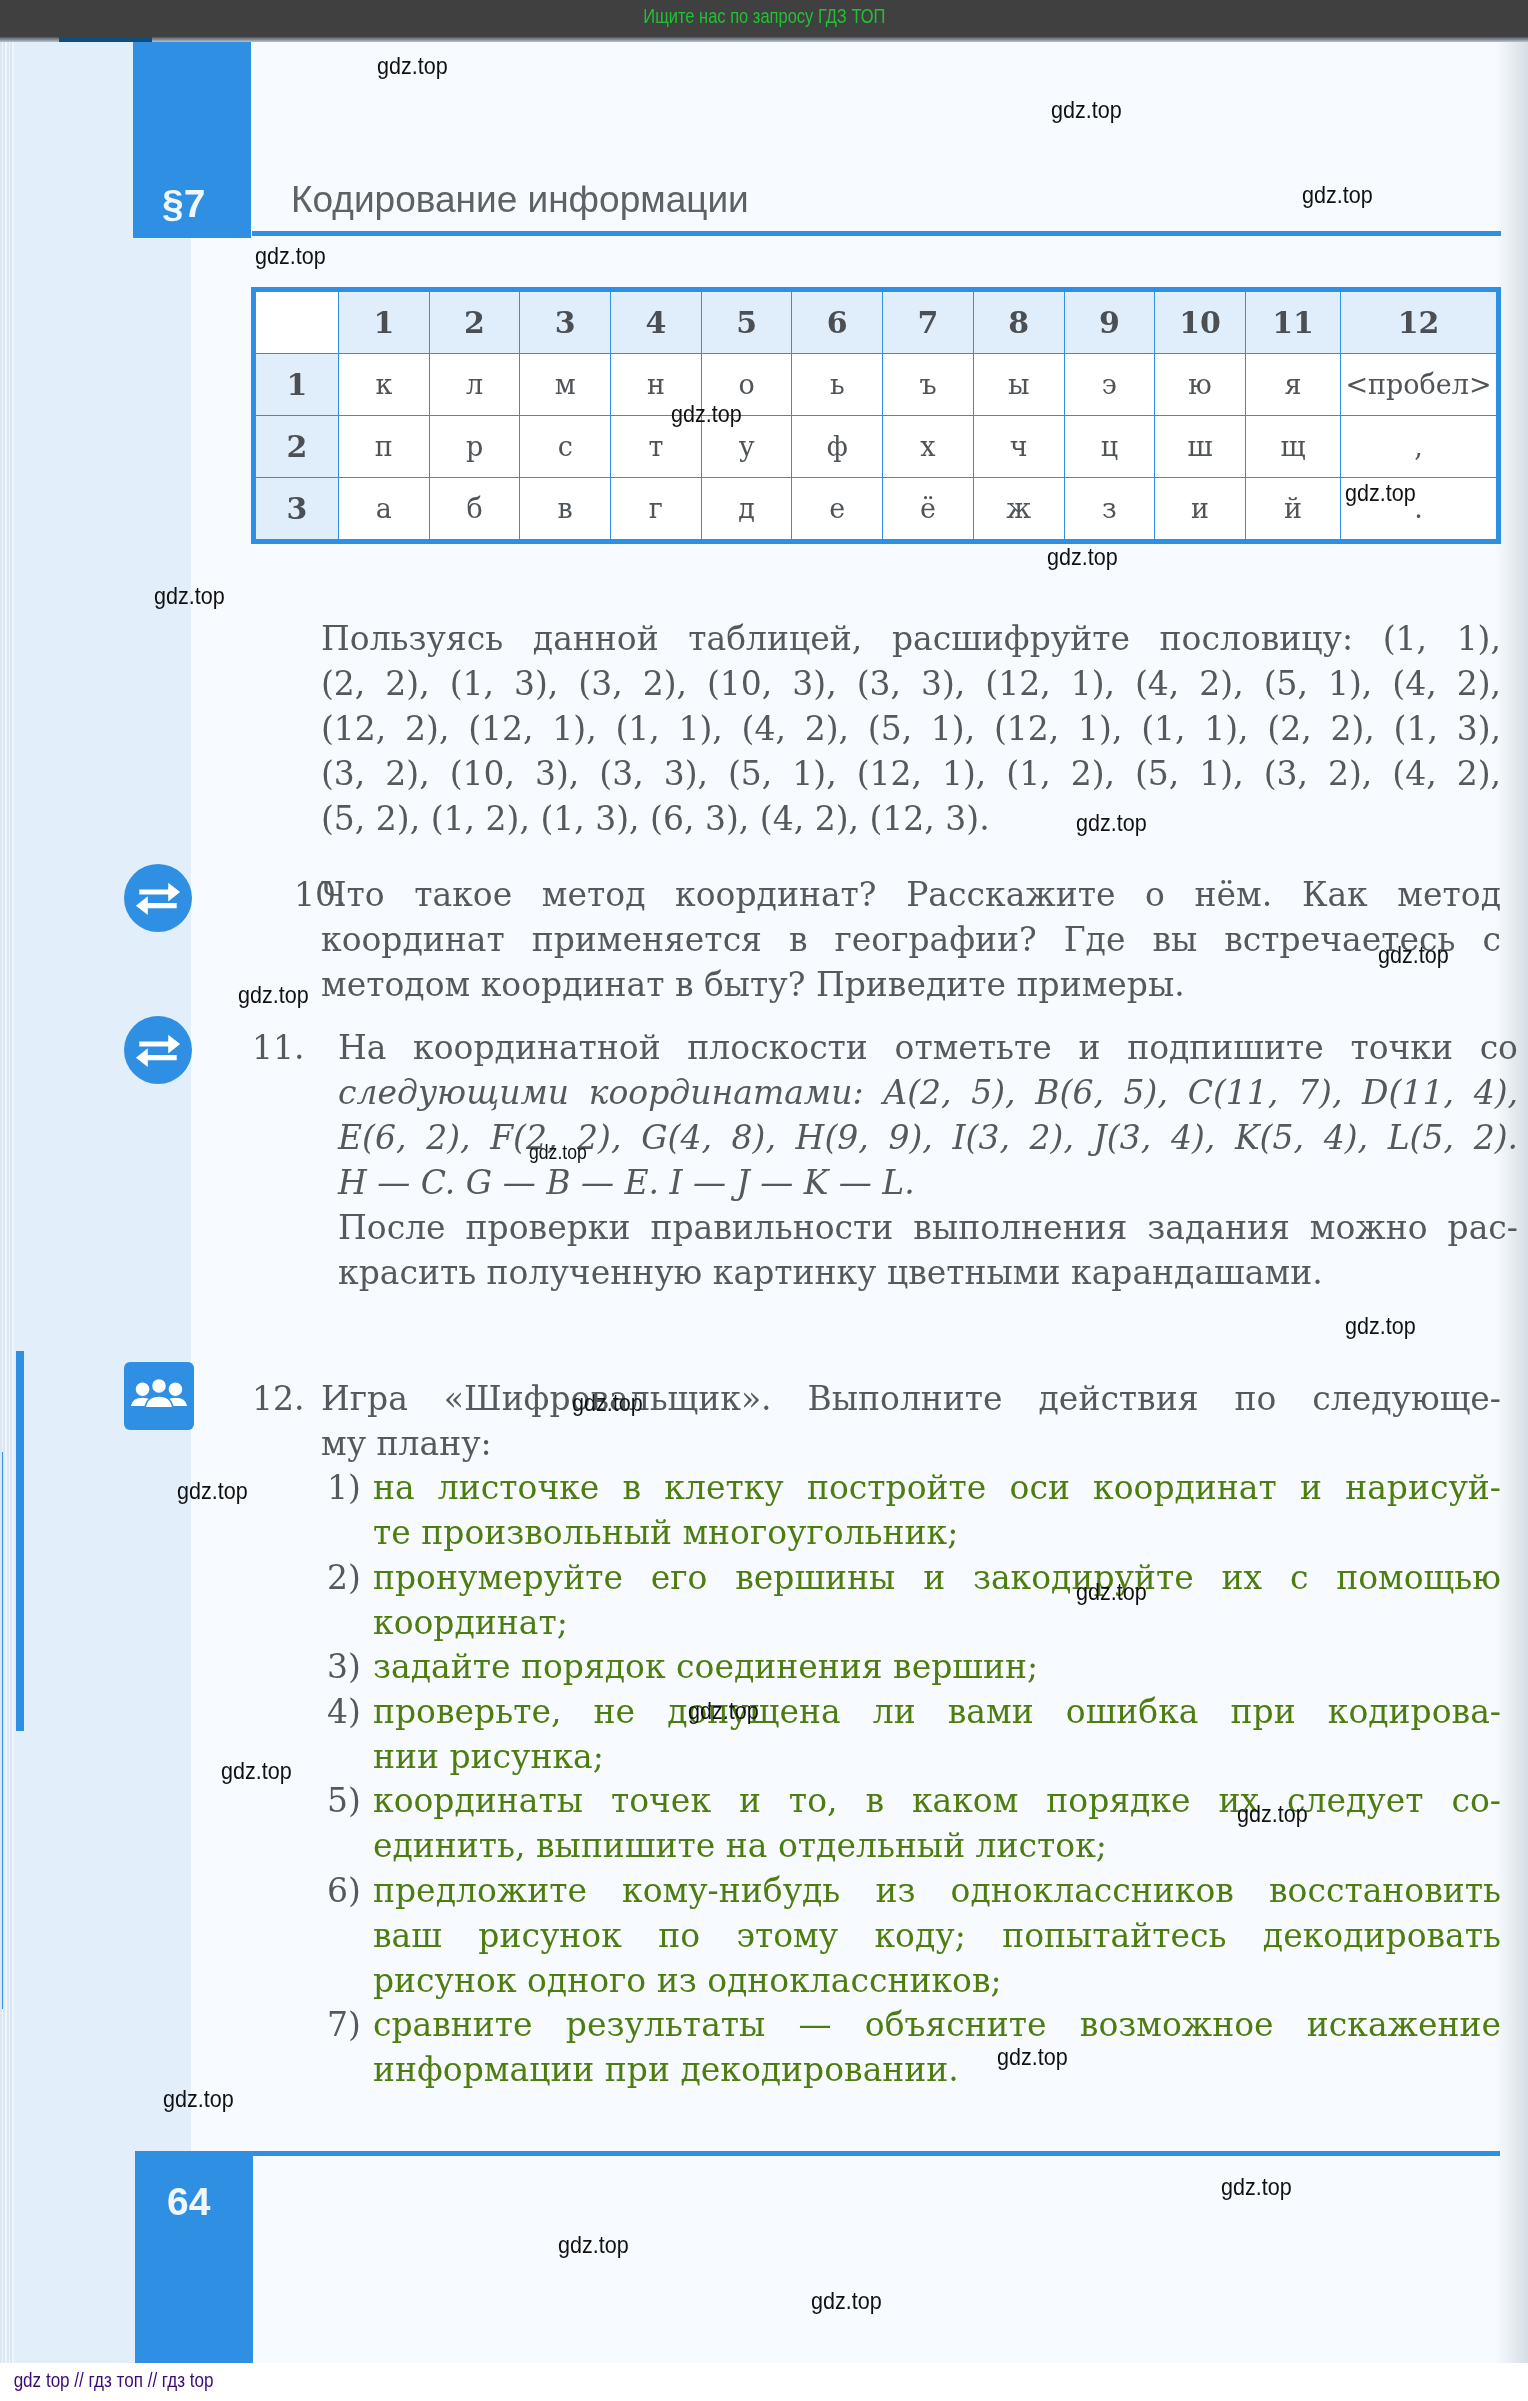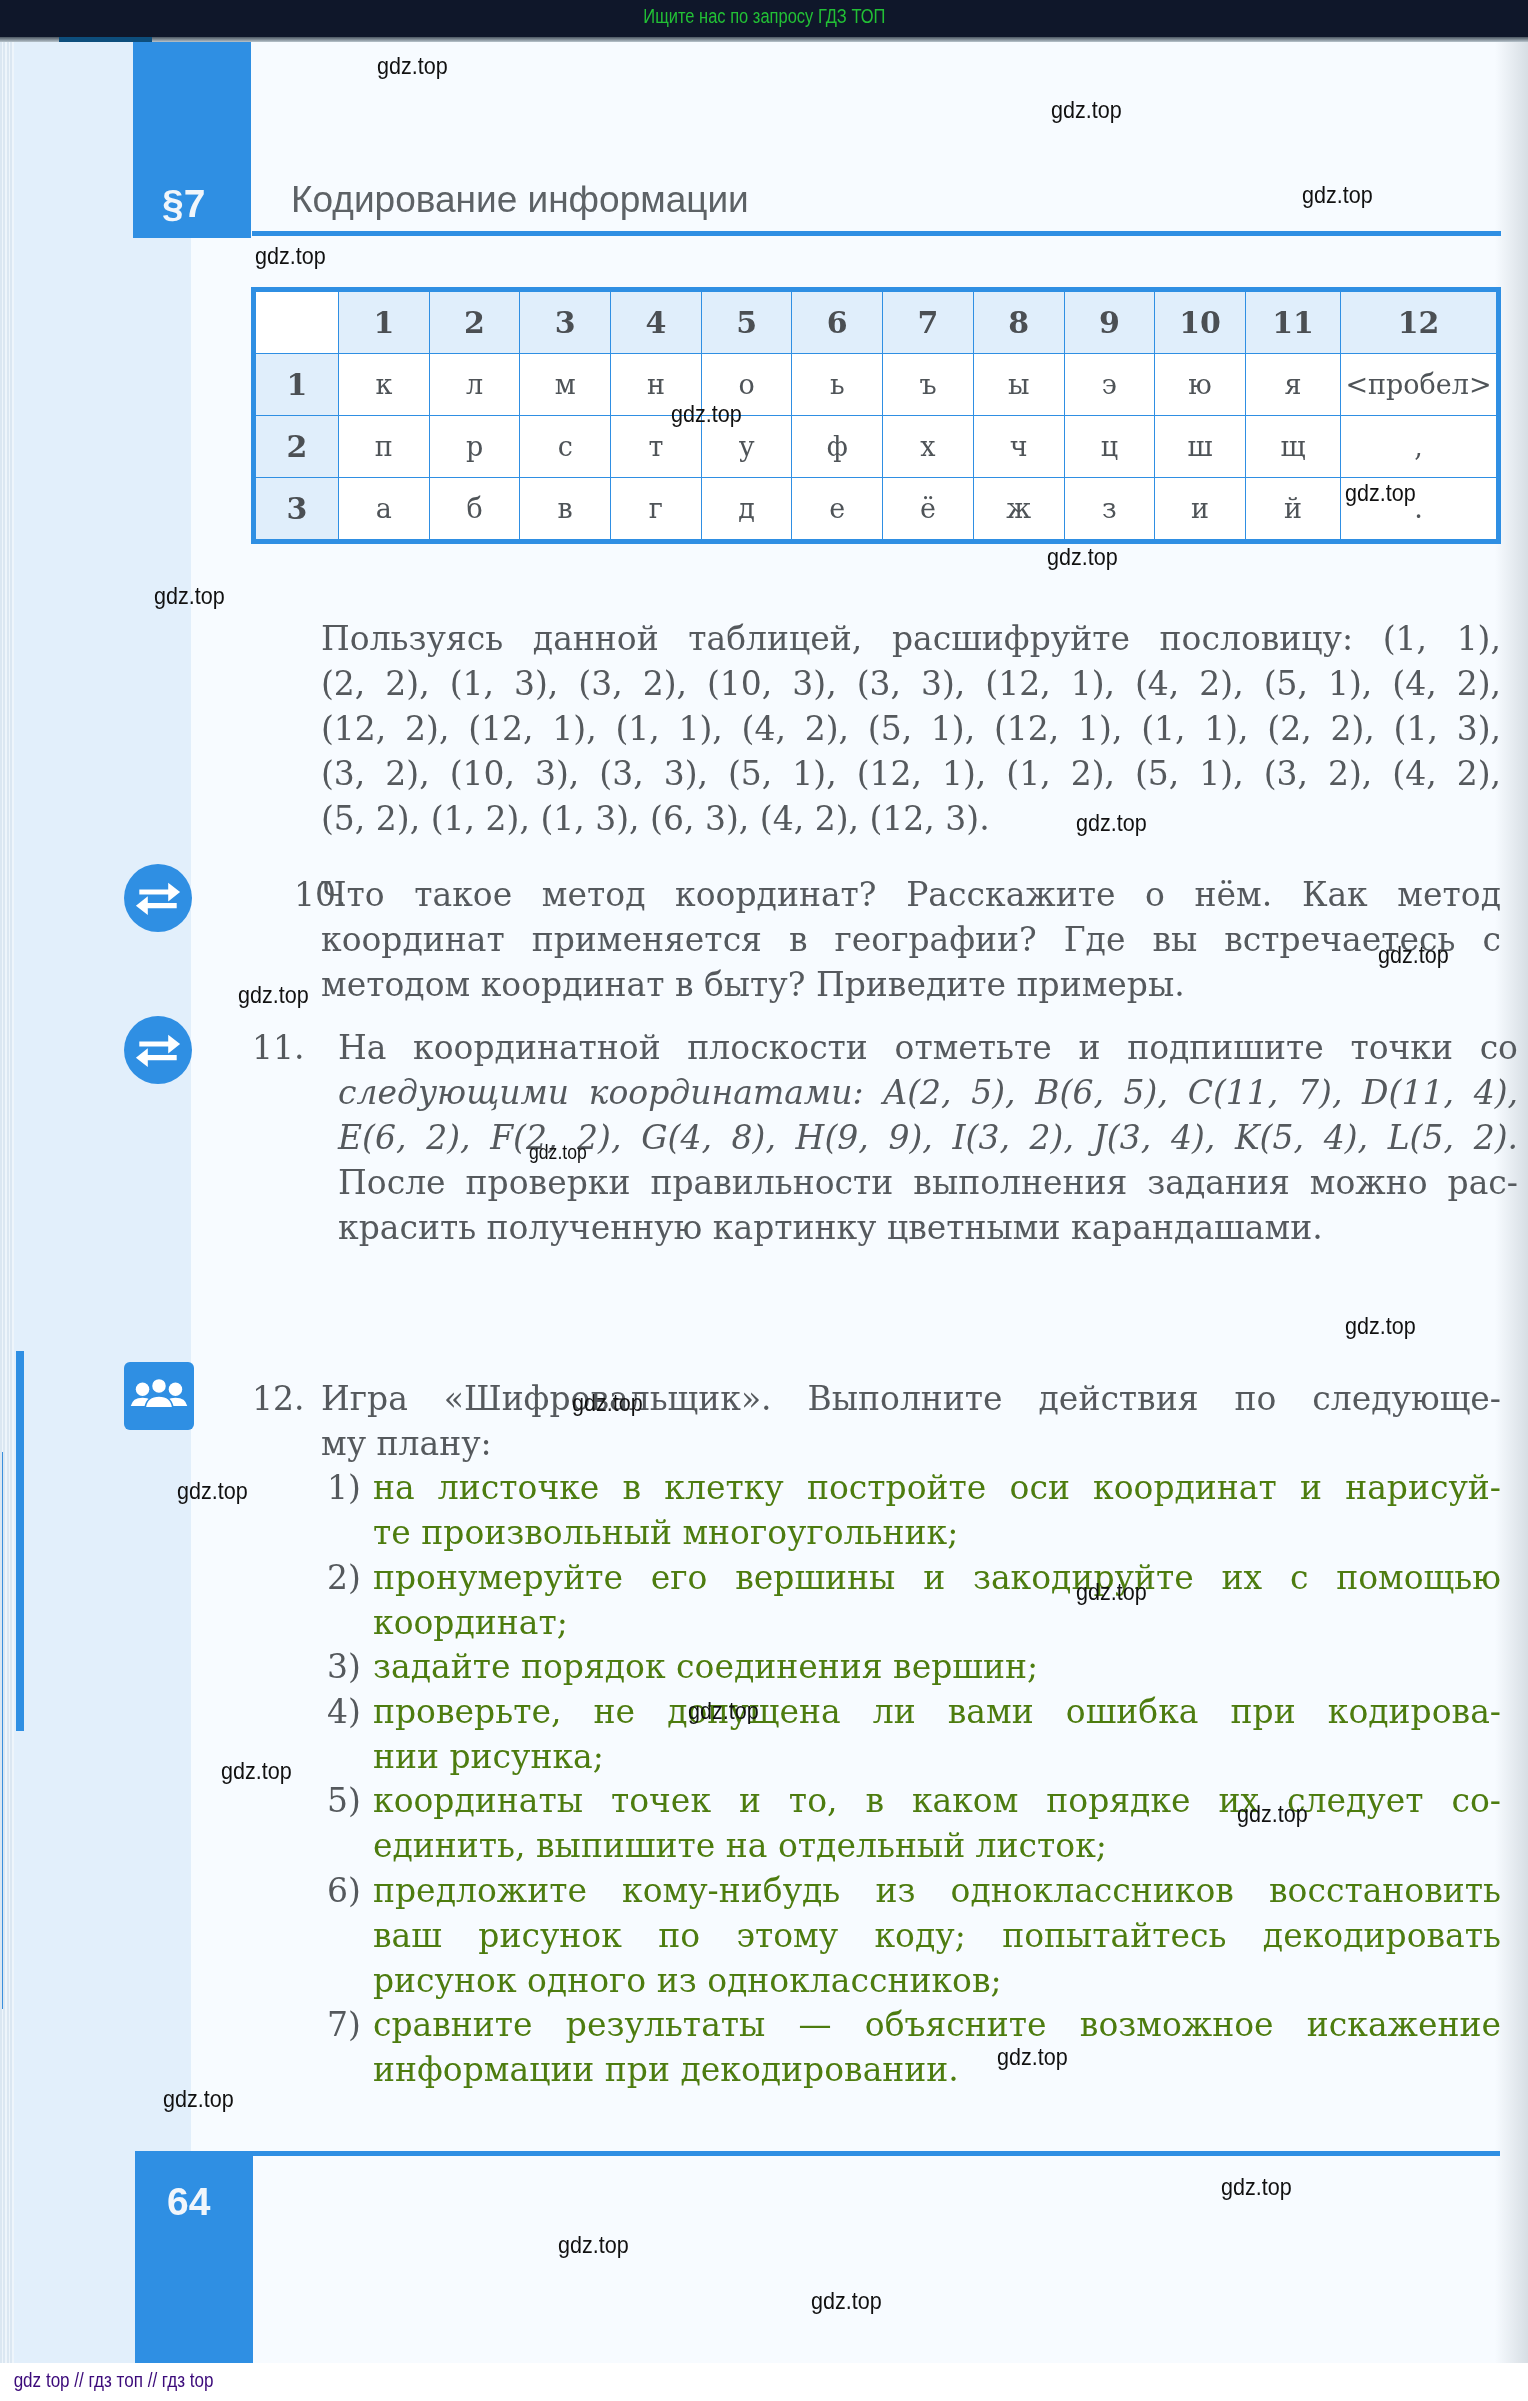--- a/index.html
+++ b/index.html
@@ -1,17 +1,17 @@
 <!DOCTYPE html>
 <html style="font-size:13.5px"><head>
 <meta charset="utf-8">
 <style>
   html,body{margin:0;padding:0;}
   body{width:1529px;height:2401px;position:relative;overflow:hidden;background:#ffffff;font-family:"DejaVu Serif",serif;}
-  .banner-top{position:absolute;left:0;top:0;width:1529px;height:37px;background:#0f172a;text-align:center;}
+  .banner-top{position:absolute;left:0;top:0;width:1529px;height:37px;background:#404040;text-align:center;}
   .banner-top span{display:inline-block;margin-top:5px;color:#22c035;font-family:"Liberation Sans",sans-serif;font-size:19.4px;transform:scaleX(0.85);}
   .page{position:absolute;left:0;top:37px;width:1529px;height:2326px;background:#f7fbff;overflow:hidden;}
   .page-topshadow{position:absolute;left:0;top:0;width:1529px;height:5px;background:linear-gradient(#4a5560,#b8c4cc);}
   .page-topshadow .dk{position:absolute;left:59px;top:0;width:93px;height:5px;background:#0d4e7c;}
   .margin{position:absolute;left:0;top:5px;width:191px;height:2321px;background:#e2effb;}
   .margin-edge{position:absolute;left:0;top:5px;width:13.5px;height:2321px;background:repeating-linear-gradient(90deg,#dbe7f2 0,#dbe7f2 1.7px,#eef5fb 1.7px,#eef5fb 3.4px);}
   .right-edge{position:absolute;right:0;top:5px;width:34px;height:2321px;background:linear-gradient(90deg,rgba(255,255,255,0),#d6dde3);}
   .margin-bar{position:absolute;left:16px;top:1314px;width:7.6px;height:380px;background:#2f8fe3;}
   .margin-thin{position:absolute;left:1.7px;top:1415px;width:1.7px;height:557px;background:#3a8fdc;}
   .tab-top{position:absolute;left:133px;top:5px;width:118px;height:196px;background:#2f8fe3;}
@@ -158,20 +158,21 @@
     <svg width="68" height="68" viewBox="0 0 80 80">
         <path d="M18 30 H52 V22 L66 33 L52 44 V36 H18 Z" fill="#fff"></path>
         <path d="M62 46 H28 V38 L14 49 L28 60 V52 H62 Z" fill="#fff"></path>
       </svg>
   </div>
   <div class="item-num" style="top:988px;">11.</div>
   <div class="txt" style="top:988px;margin-left:17px;">
     <span class="line">На координатной плоскости отметьте и подпишите точки со</span>
     <span class="line" style="font-style:italic;">следующими координатами: A(2, 5), B(6, 5), C(11, 7), D(11, 4),</span>
     <span class="line" style="font-style:italic;">E(6, 2), F(2, 2), G(4, 8), H(9, 9), I(3, 2), J(3, 4), K(5, 4), L(5, 2).</span>
+    <span class="line last" style="font-style:italic;">H — C. G — B — E. I — J — K — L.</span>
     <span class="line">После проверки правильности выполнения задания можно рас-</span>
     <span class="line last">красить полученную картинку цветными карандашами.</span>
   </div>
 
   <div class="icon-sq" style="height:68px;top:1325px;">
     <svg width="70" height="68" viewBox="0 0 83 80">
         <g fill="#fff">
           <circle cx="22" cy="32" r="8"></circle>
           <path d="M8 52 Q10 42 22 42 Q34 42 36 52 Z"></path>
           <circle cx="61" cy="32" r="8"></circle>

